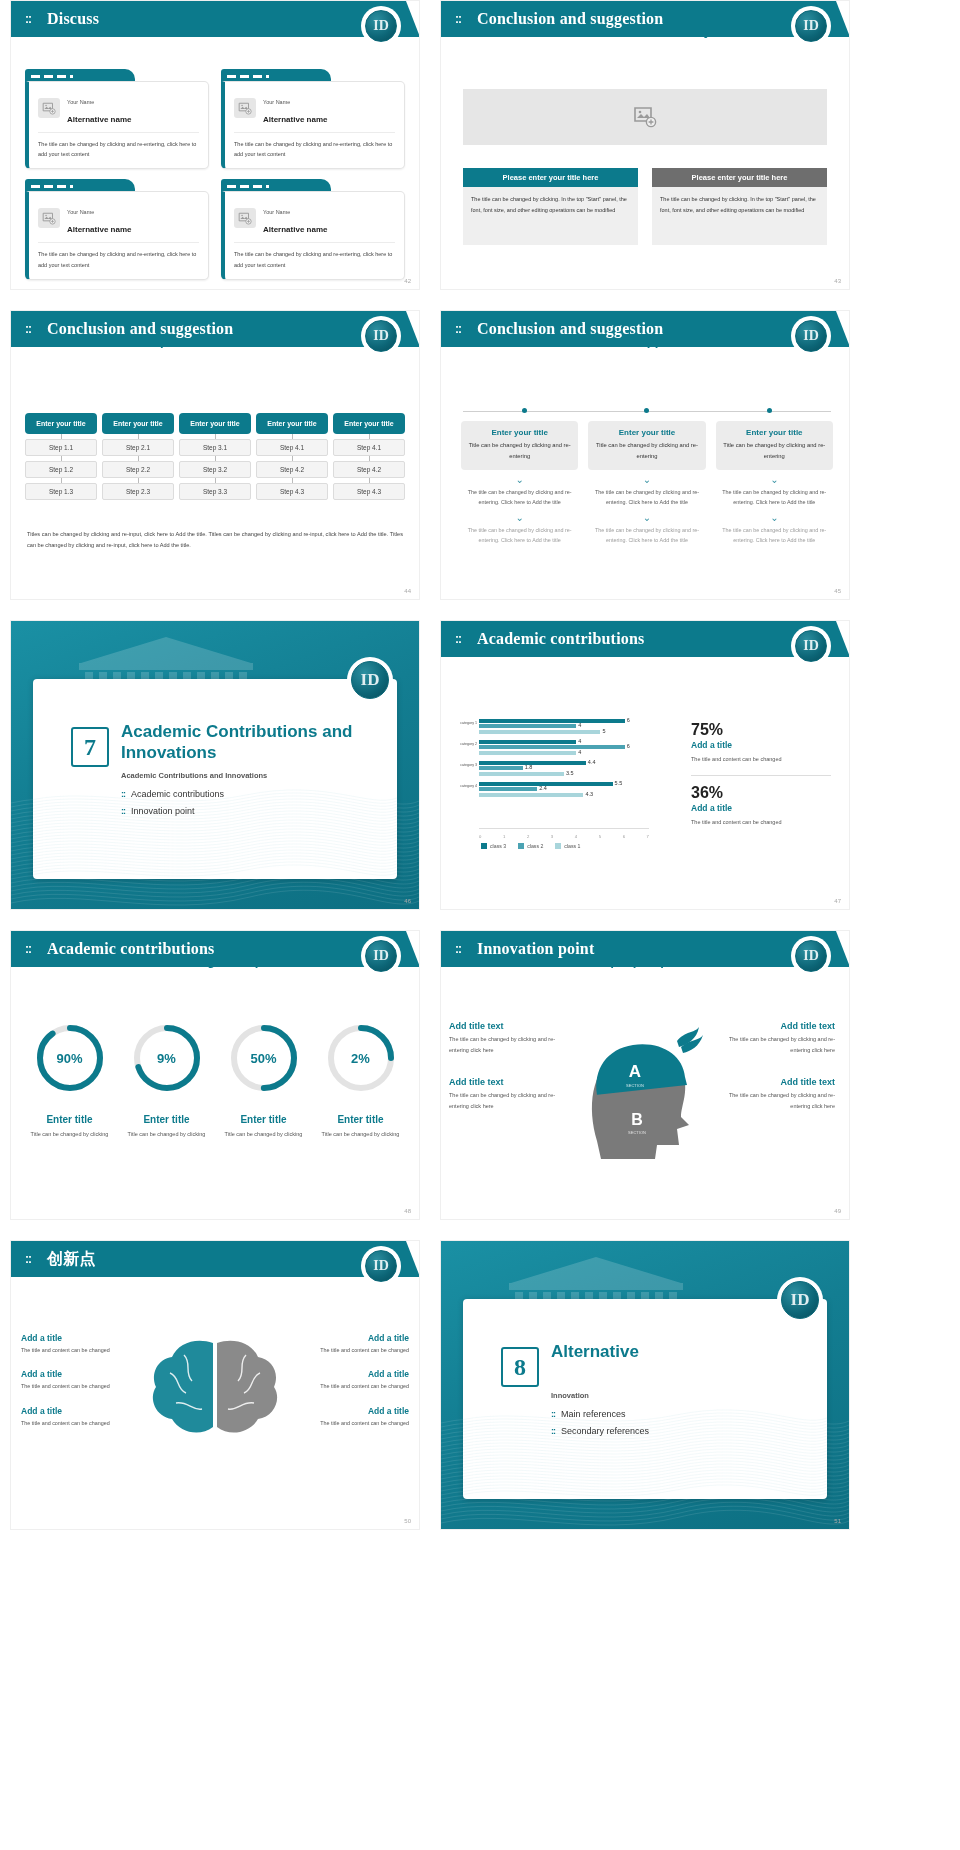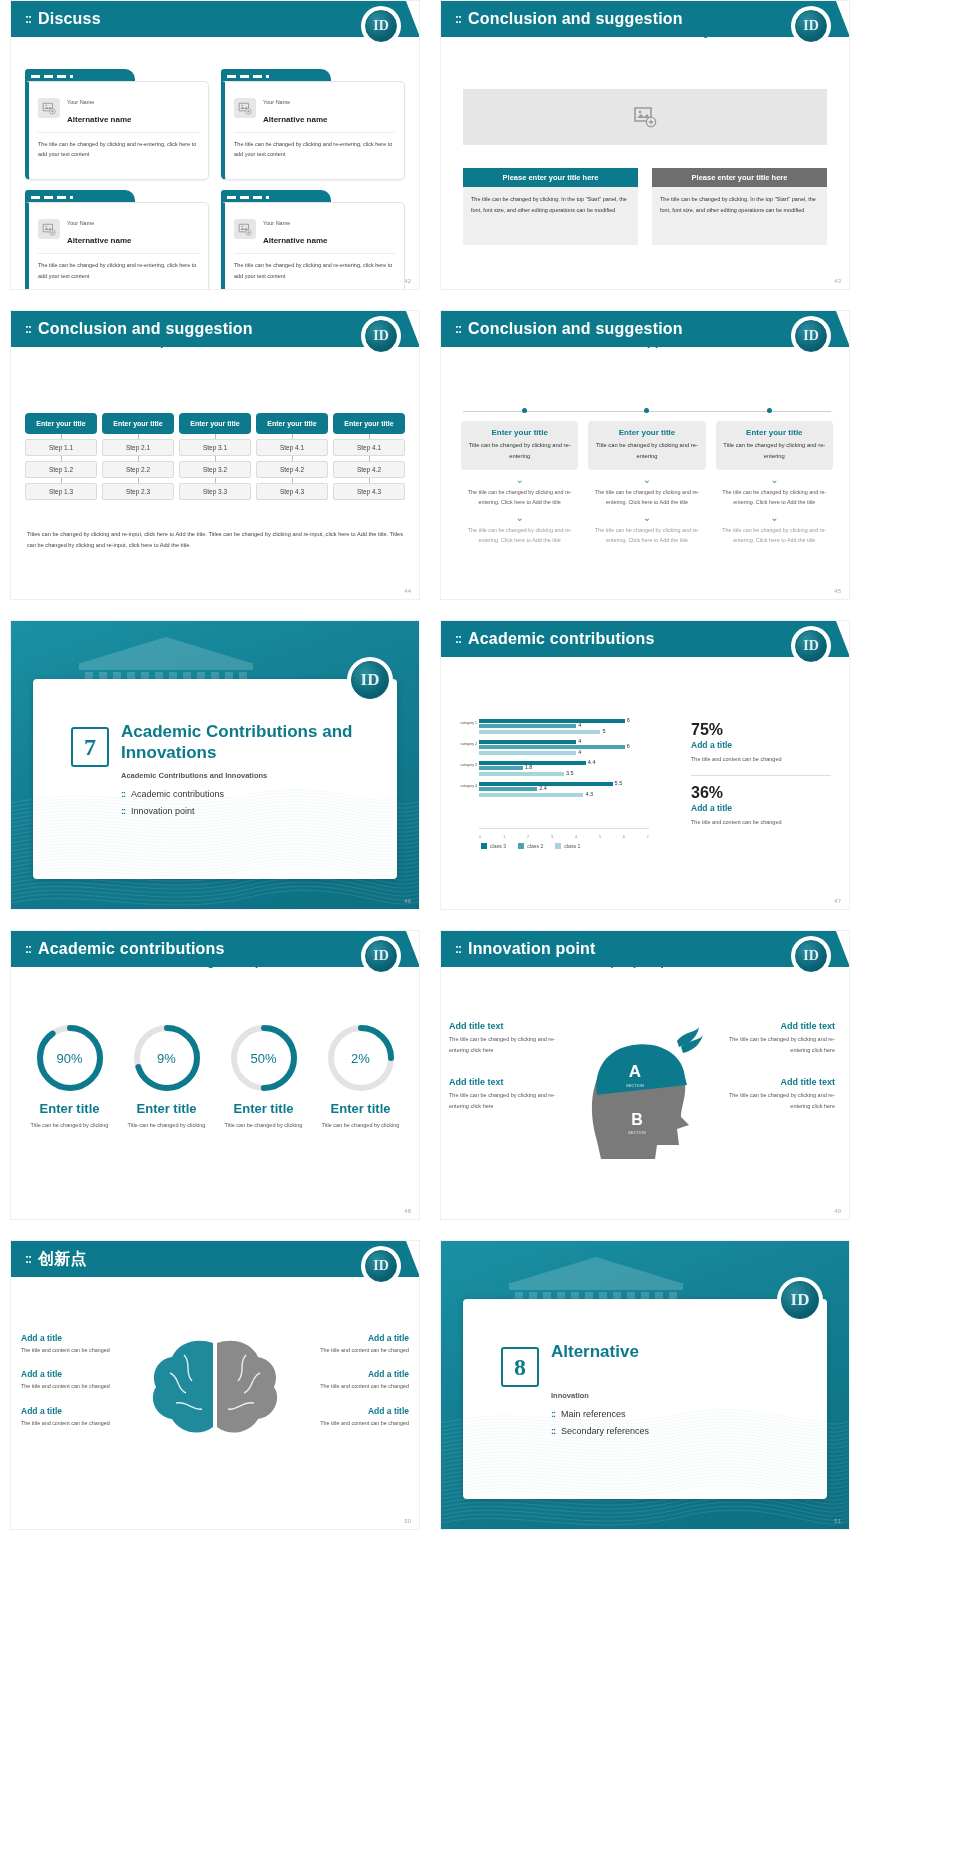--- a/index.html
+++ b/index.html
@@ -28,21 +28,21 @@
     position:absolute; top:0; left:0; right:0; height:36px;
     background:#0c7a8c;
     display:flex; align-items:center;
   }
   .hdr .dots {
     color:#fff; font-weight:bold; font-size:12px;
     margin-left:14px; letter-spacing:-1px;
   }
   .hdr .ttl {
     color:#fff; font-size:16px; font-weight:bold;
-    margin-left:7px; letter-spacing:.2px;
+    margin-left:16px; letter-spacing:.2px;font-family:Liberation Serif, serif;
   }
   .hdr:after{
     content:""; position:absolute; right:-1px; top:0;
     border-top:36px solid #fff; border-left:14px solid transparent;
   }
   
   .seal {
     position:absolute; right:18px; top:5px;
     width:40px; height:40px; border-radius:50%;
     background:#fff; display:flex; align-items:center; justify-content:center;
@@ -78,21 +78,21 @@
   }
   .folder .tab:after{
     content:""; position:absolute; left:6px; top:6px;
     width:42px; height:3px;
     background:repeating-linear-gradient(to right,#fff 0 9px,transparent 9px 13px);
   }
   .folder .body{
     position:relative; background:#fff;
     border:1px solid #e4e4e4; border-left:4px solid #0c7a8c;
     border-radius:0 5px 5px 5px;
-    padding:8px 9px 20px 9px; min-height:74px;
+    padding:8px 9px 9px 9px; min-height:74px;
     box-shadow:0 1px 2px rgba(0,0,0,.07);
   }
   .folder .top{ display:flex; align-items:center; gap:7px;
     border-bottom:1px solid #ececec; padding-bottom:6px; }
   .img-ico{
     width:22px;height:20px;border-radius:3px;background:#e6e6e6;
     display:flex;align-items:center;justify-content:center;flex:none;
   }
   .img-ico svg{ width:14px;height:13px; fill:#9a9a9a; }
   .folder .yn{ font-size:5.5px; color:#555; line-height:1.4; }
@@ -224,22 +224,22 @@
   .pct-ttl{ font-size:8.5px;font-weight:bold;color:#0c7a8c;margin-top:1px; }
   .pct-txt{ font-size:5.5px;color:#555;line-height:1.95;margin-top:4px; }
   .pct-div{ border-top:1px solid #ddd; margin:10px 0 8px; }
 
   
   .donuts{ position:absolute; left:10px; right:10px; top:92px;
     display:grid; grid-template-columns:repeat(4,1fr); }
   .dwrap{ text-align:center; }
   .donut{ width:70px;height:70px;margin:0 auto;position:relative; }
   .donut .pv{ position:absolute; inset:0; display:flex;align-items:center;justify-content:center;
-    font-size:13px;font-weight:normal;color:#0c7a8c; }
-  .dname{ font-size:13px;font-weight:bold;color:#0c7a8c;margin-top:8px; }
+    font-size:13px;font-weight:bold;color:#0c7a8c; }
+  .dname{ font-size:10px;font-weight:bold;color:#0c7a8c;margin-top:21px; }
   .dtxt{ font-size:5.5px;color:#555;line-height:1.9;margin-top:4px; }
 
   
   .head-grid{ position:absolute; left:8px; right:14px; top:90px;
     display:grid; grid-template-columns:1fr 130px 1fr; gap:8px; }
   .hcell{ }
   .hcell.r{ text-align:right; }
   .hcell .h{ font-size:9px;font-weight:bold;color:#0c7a8c; }
   .hcell .t{ font-size:5.5px;color:#555;line-height:1.95;margin-top:3px; }
   .hcell.spaced{ margin-top:22px; }

